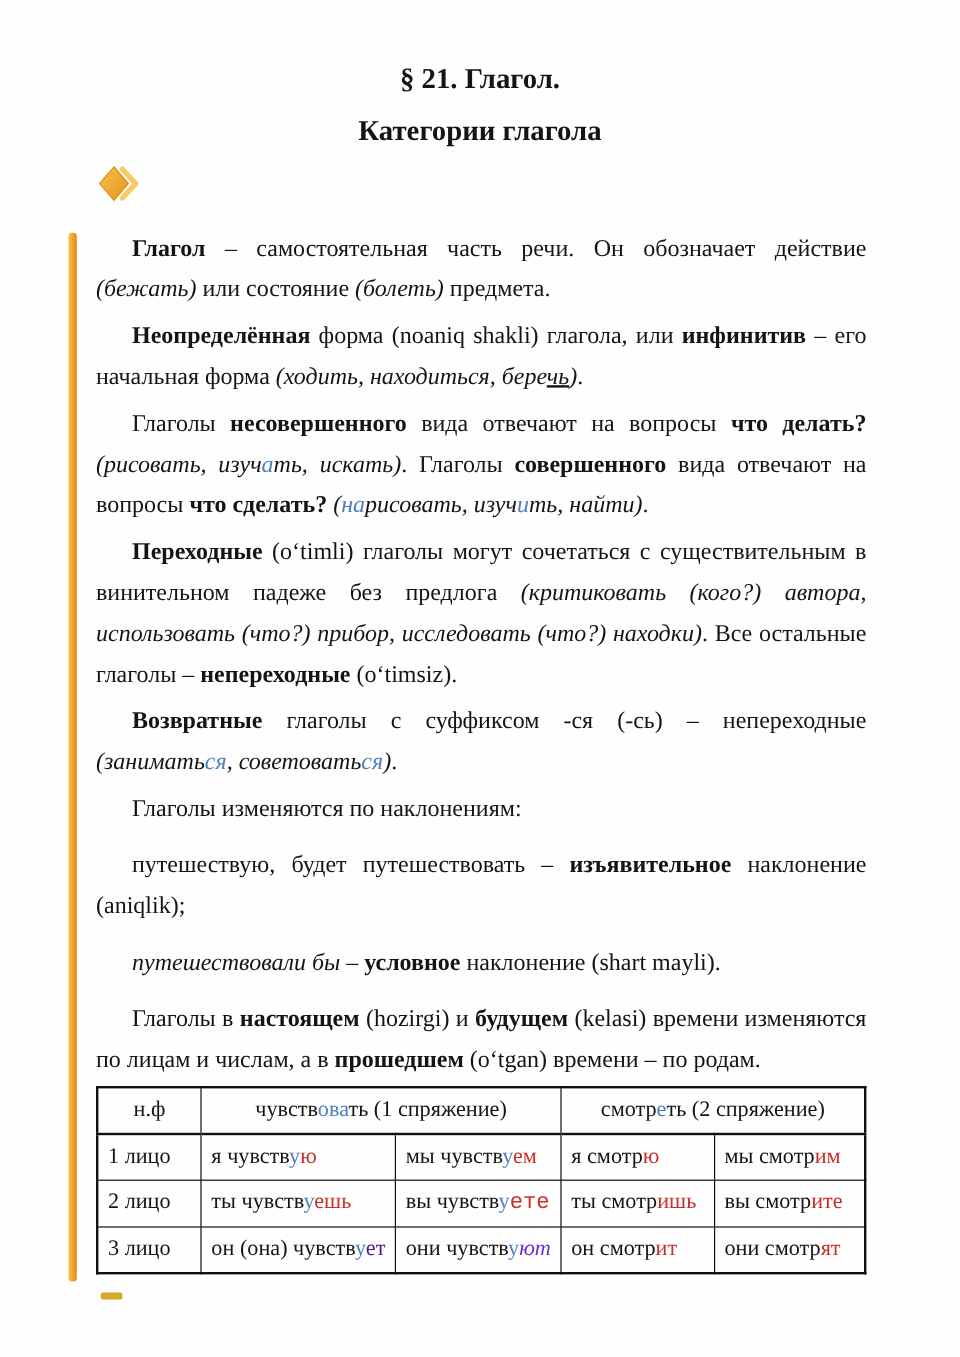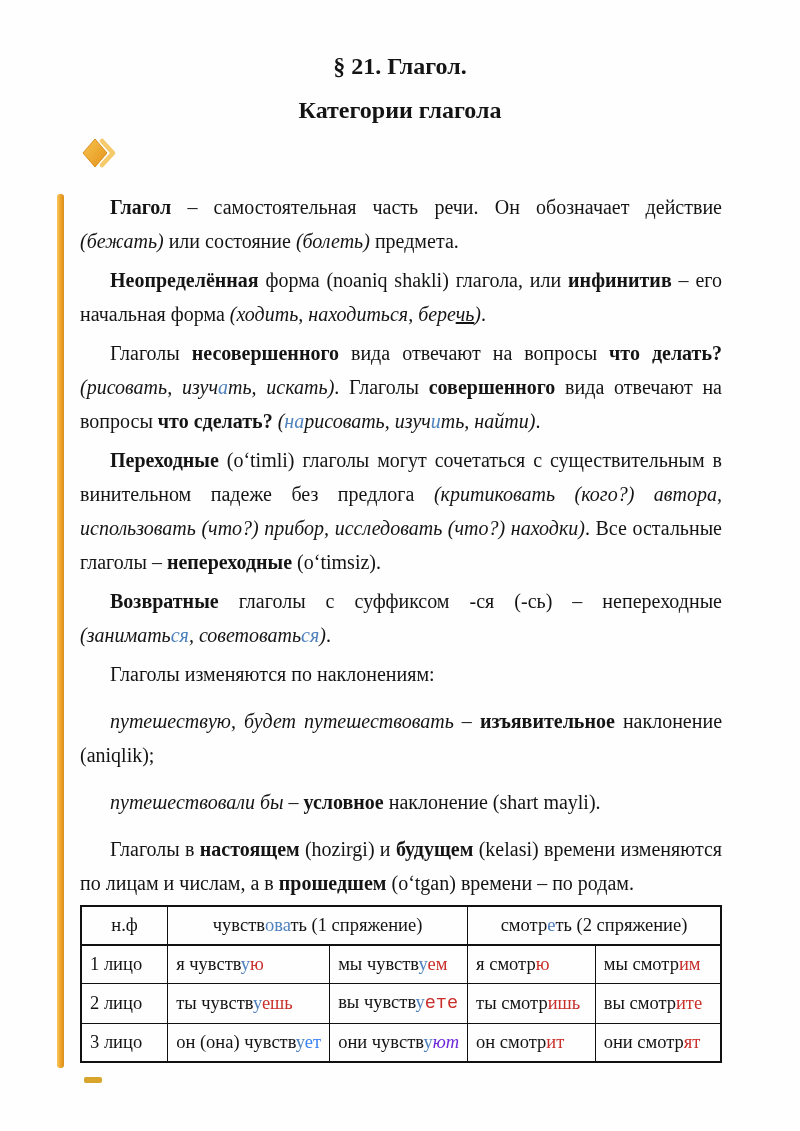--- a/index.html
+++ b/index.html
@@ -85,21 +85,21 @@
 
   <div class="left-rule"></div>
 
   <div class="content">
     <p class="para"><span style="font-weight: bold;">Глагол</span><span> – самостоятельная часть речи. Он обозначает действие </span><span style="font-style: italic;">(бежать)</span><span> или состояние </span><span style="font-style: italic;">(болеть)</span><span> предмета.</span></p>
     <p class="para"><span style="font-weight: bold;">Неопределённая</span><span> форма (noaniq shakli) глагола, или </span><span style="font-weight: bold;">инфинитив</span><span> – его начальная форма </span><span style="font-style: italic;">(ходить, находиться, бере</span><span style="font-style: italic; text-decoration: underline;">чь</span><span style="font-style: italic;">)</span><span>.</span></p>
     <p class="para"><span>Глаголы </span><span style="font-weight: bold;">несовершенного</span><span> вида отвечают на вопросы </span><span style="font-weight: bold;">что делать?</span><span> </span><span style="font-style: italic;">(рисовать, изуч</span><span style="font-style: italic; color: rgb(79, 129, 189);">а</span><span style="font-style: italic;">ть, искать)</span><span>. Глаголы </span><span style="font-weight: bold;">совершенного</span><span> вида отвечают на вопросы </span><span style="font-weight: bold;">что сделать?</span><span> </span><span style="font-style: italic;">(</span><span style="font-style: italic; color: rgb(79, 129, 189);">на</span><span style="font-style: italic;">рисовать, изуч</span><span style="font-style: italic; color: rgb(79, 129, 189);">и</span><span style="font-style: italic;">ть, найти)</span><span>.</span></p>
     <p class="para"><span style="font-weight: bold;">Переходные</span><span> (oʻtimli) глаголы могут сочетаться с существительным в винительном падеже без предлога </span><span style="font-style: italic;">(критиковать (кого?) автора, использовать (что?) прибор, исследовать (что?) находки)</span><span>. Все остальные глаголы – </span><span style="font-weight: bold;">непереходные</span><span> (oʻtimsiz).</span></p>
     <p class="para"><span style="font-weight: bold;">Возвратные</span><span> глаголы с суффиксом -ся (-сь) – непереходные </span><span style="font-style: italic;">(занимать</span><span style="font-style: italic; color: rgb(79, 129, 189);">ся</span><span style="font-style: italic;">, советовать</span><span style="font-style: italic; color: rgb(79, 129, 189);">ся</span><span style="font-style: italic;">)</span><span>.</span></p>
     <p class="para"><span>Глаголы изменяются по наклонениям:</span></p>
-    <p class="para mood"><span style="font-style: italic; margin-top: 36px;">путешествую, будет путешествовать</span><span> – </span><span style="font-weight: bold;">изъявительное</span><span> наклонение (aniqlik);</span></p>
+    <p class="para mood"><span style=" margin-top: 36px;">путешествую, будет путешествовать</span><span> – </span><span style="font-weight: bold;">изъявительное</span><span> наклонение (aniqlik);</span></p>
     <p class="para mood"><span style="font-style: italic;">путешествовали бы</span><span> – </span><span style="font-weight: bold;">условное</span><span> наклонение (shart mayli).</span></p>
     <p class="para"><span>Глаголы в </span><span style="font-weight: bold;">настоящем</span><span> (hozirgi) и </span><span style="font-weight: bold;">будущем</span><span> (kelasi) времени изменяются по лицам и числам, а в </span><span style="font-weight: bold;">прошедшем</span><span> (oʻtgan) времени – по родам.</span></p>
 
     <table class="conj-table">
       <colgroup>
         <col style="width:15%">
           <col style="width:24.5%">
           <col style="width:19.5%">
           <col style="width:20.5%">
           <col style="width:20.5%">
@@ -119,21 +119,21 @@
       </tr>
       <tr>
         <td><span>2 лицо</span></td>
         <td><span>ты чувств</span><span style="color: rgb(79, 129, 189);">у</span><span style="color: rgb(201, 48, 44);">ешь</span></td>
         <td><span>вы чувств</span><span style="color: rgb(79, 129, 189);">у</span><span style="color: rgb(201, 48, 44); font-family: Liberation Mono, monospace;">ете</span></td>
         <td><span>ты смотр</span><span style="color: rgb(201, 48, 44);">ишь</span></td>
         <td><span>вы смотр</span><span style="color: rgb(201, 48, 44);">ите</span></td>
       </tr>
       <tr>
         <td><span>3 лицо</span></td>
-        <td><span>он (она) чувств</span><span style="color: rgb(79, 129, 189);">у</span><span style="color: #3b82f6;">ет</span></td>
+        <td><span>он (она) чувств</span><span style="color: rgb(79, 129, 189);">у</span><span style="color: #4c1d95;">ет</span></td>
         <td><span>они чувств</span><span style="color: rgb(79, 129, 189);">у</span><span style="color: #6d28d9; font-style: italic;">ют</span></td>
         <td><span>он смотр</span><span style="color: rgb(201, 48, 44);">ит</span></td>
         <td><span>они смотр</span><span style="color: rgb(201, 48, 44);">ят</span></td>
       </tr>
       </tbody>
     </table>
   </div>
 
   <div class="footer-dash"></div>
 

